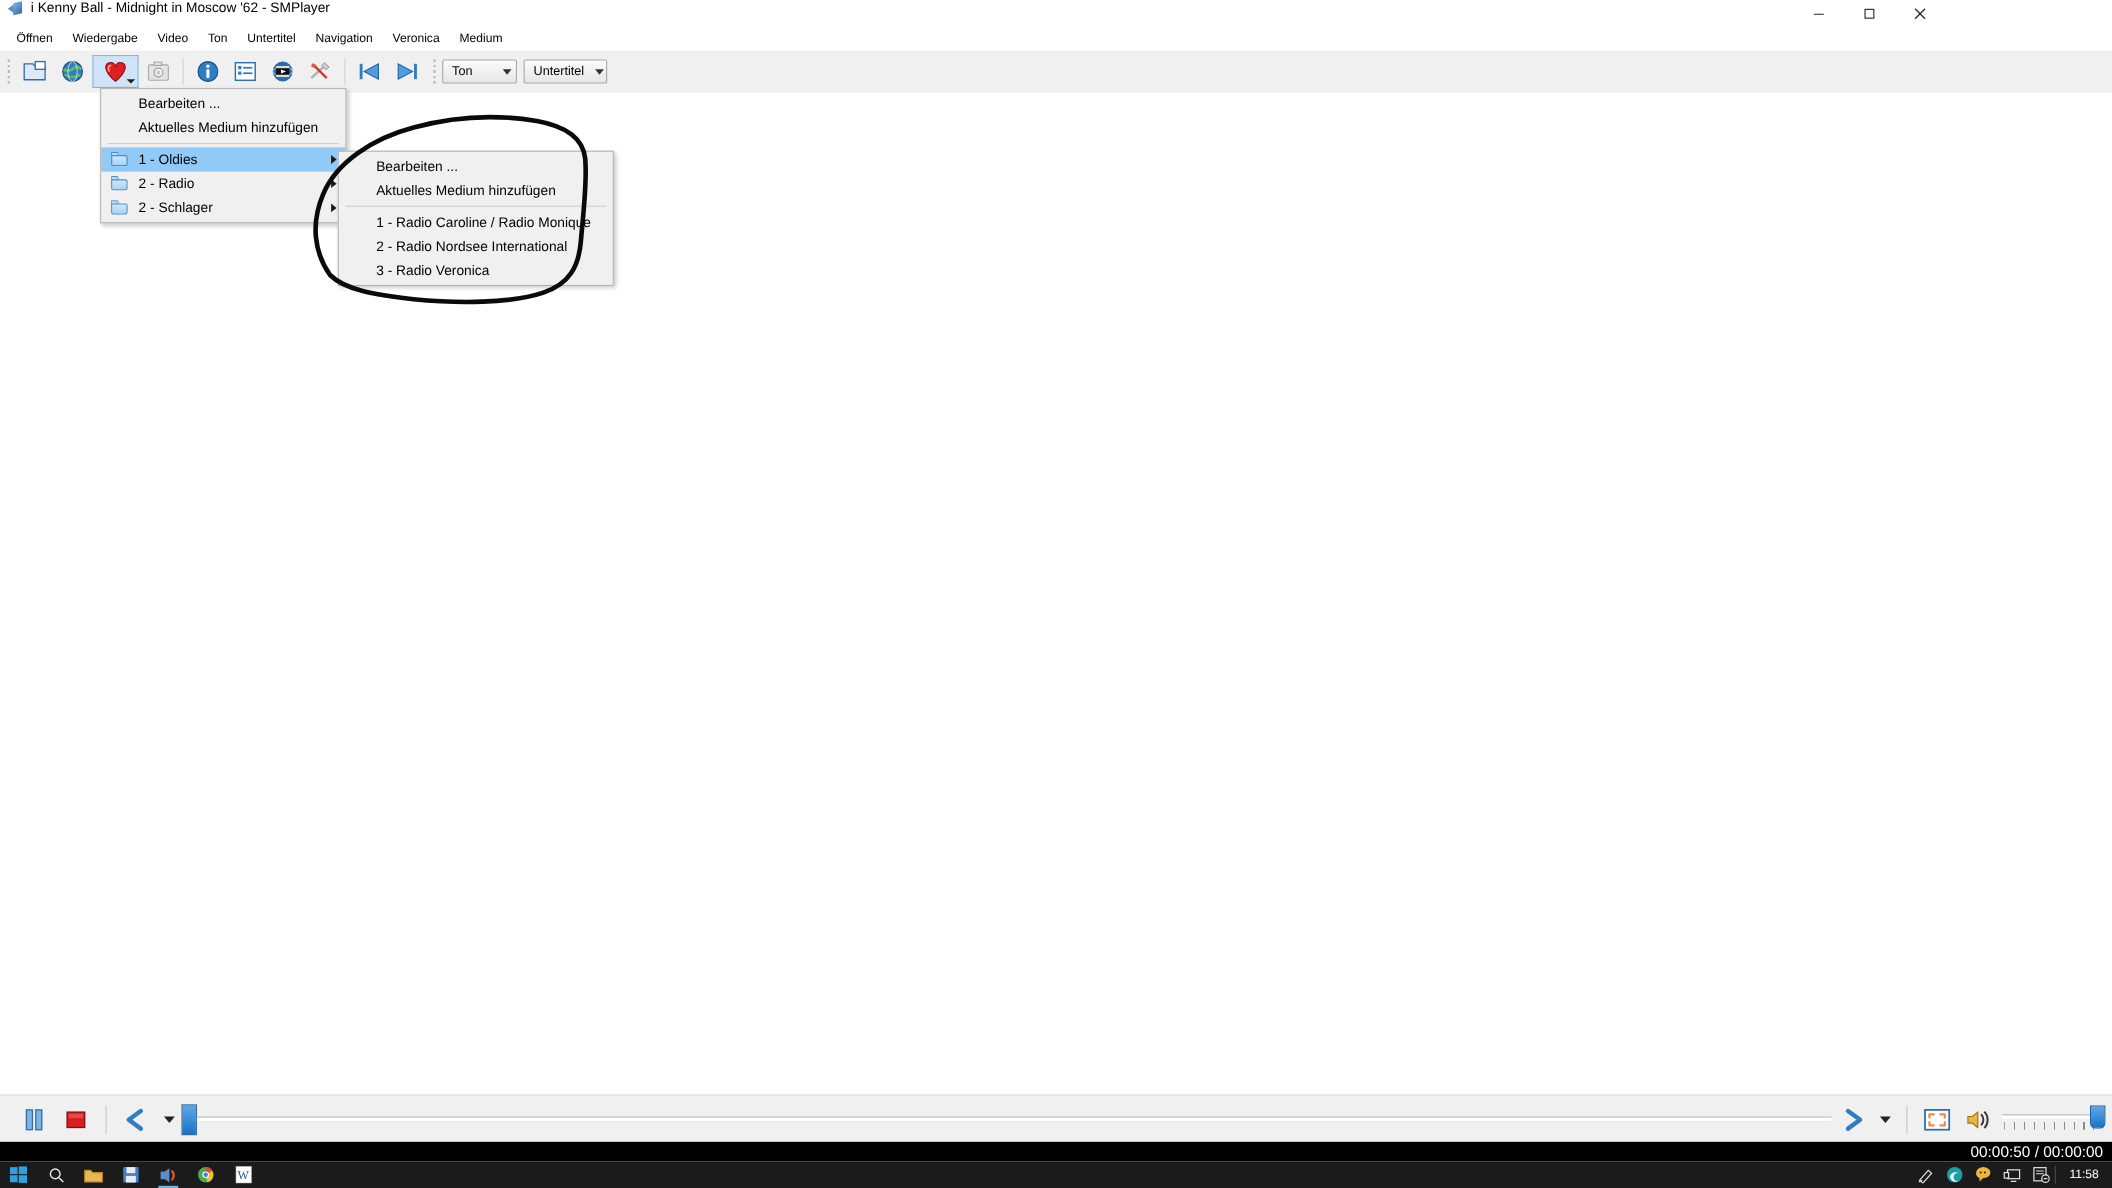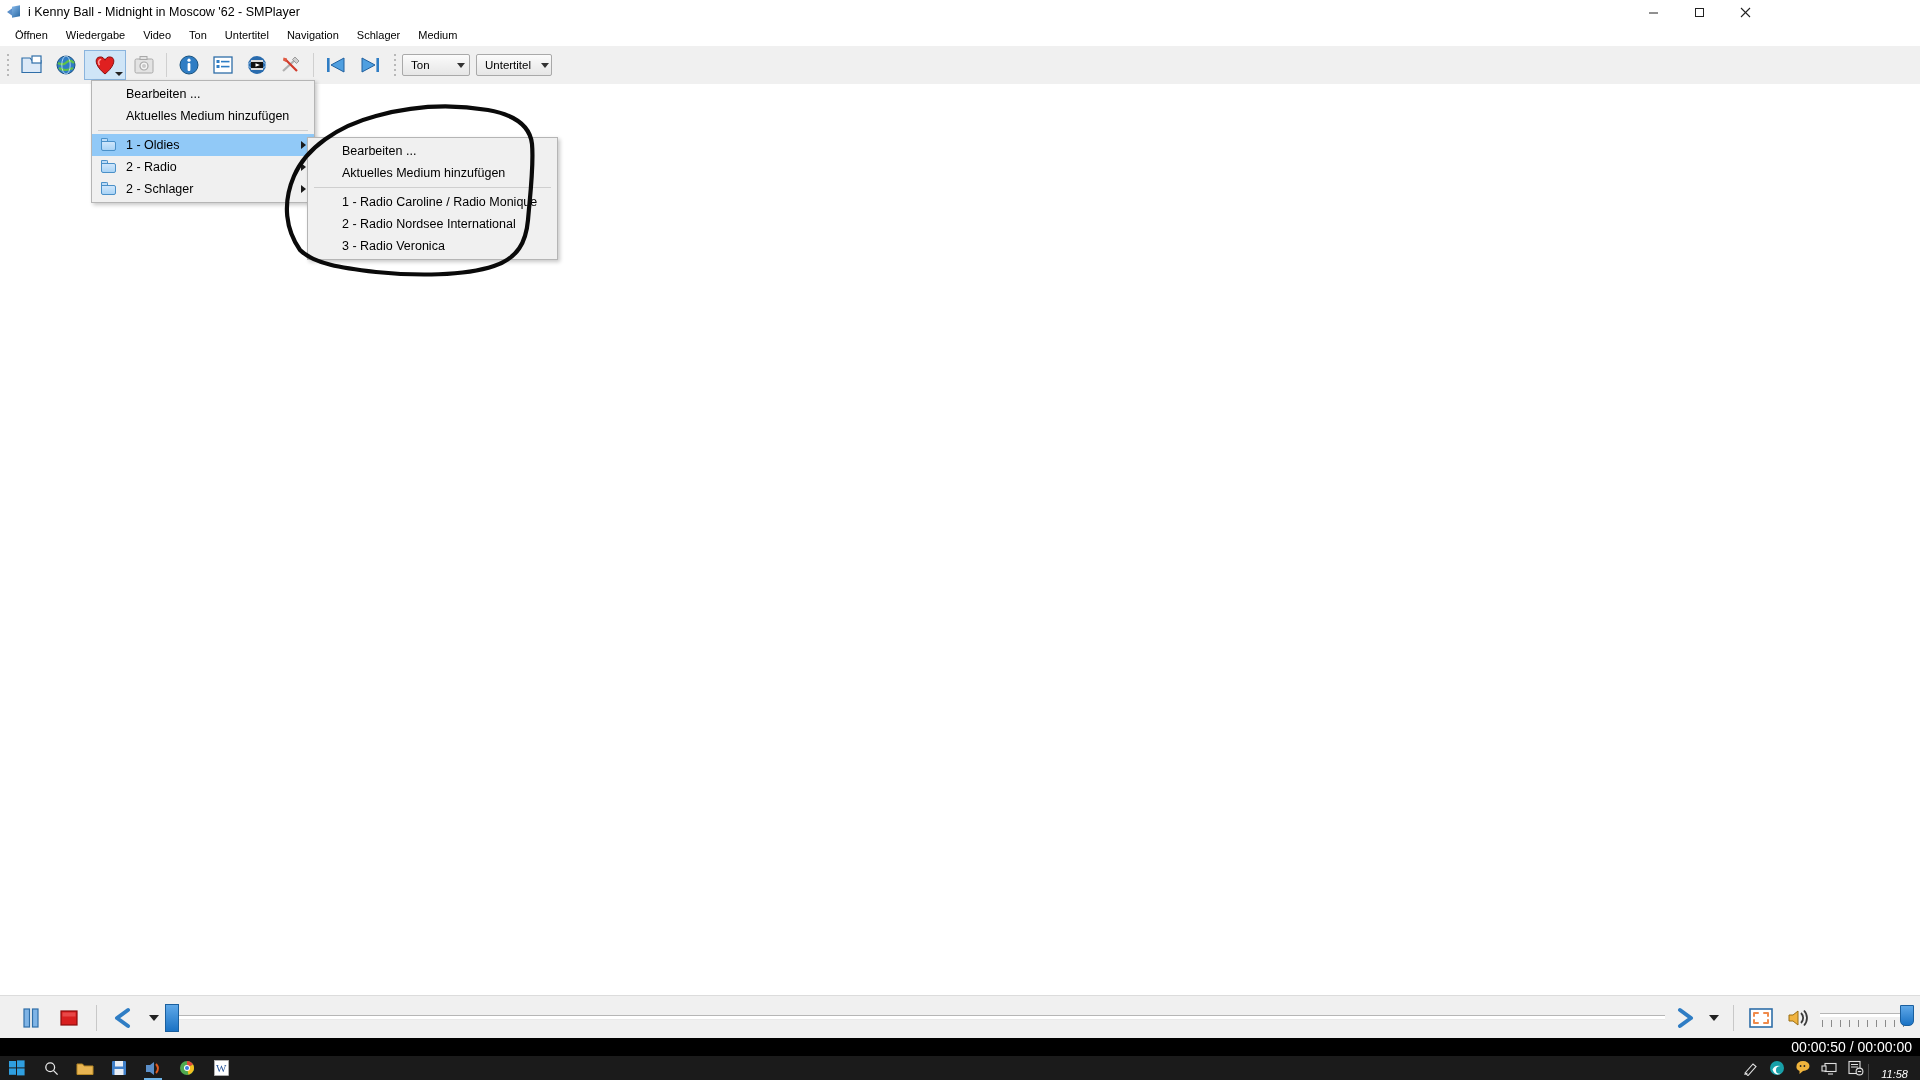--- a/index.html
+++ b/index.html
@@ -20,21 +20,21 @@
     background: #ffffff;
   }
 
   
   .titlebar {
     position: absolute;
     left: 0; top: 0;
     width: 1768px; height: 24px;
     background: #ffffff;
     display: flex;
-    align-items: center;
+    align-items: flex-start;
   }
   .title-icon {
     width: 16px; height: 16px;
     margin-left: 6px; margin-right: 6px;
     position: relative;
     flex: 0 0 auto;
   }
   .title-icon .t1 {
     position: absolute; left: 1px; top: 3px;
     width: 0; height: 0;
@@ -357,23 +357,22 @@
   .tb-item.running::after {
     content: "";
     position: absolute;
     left: 8px; bottom: 0;
     width: 18px; height: 2px;
     background: #6fb4e8;
   }
   .tb-right {
     margin-left: auto;
     display: flex;
-    align-items: flex-end;
+    align-items: center;
     height: 24px;
-    font-style: italic;
   }
   .tb-clock {
     color: #ffffff;
     font-size: 11px;
     padding: 0 12px 0 8px;
     white-space: nowrap;
   }
   .tb-divider {
     width: 1px; height: 16px;
     background: #4a4a4a;
@@ -415,21 +414,21 @@
     </div>
   </div>
 
   <div class="menubar">
     <div class="menubar-item">Öffnen</div>
     <div class="menubar-item">Wiedergabe</div>
     <div class="menubar-item">Video</div>
     <div class="menubar-item">Ton</div>
     <div class="menubar-item">Untertitel</div>
     <div class="menubar-item">Navigation</div>
-    <div class="menubar-item">Schlager</div>
+    <div class="menubar-item">Veronica</div>
     <div class="menubar-item">Medium</div>
   </div>
 
   <div class="toolbar">
     <div class="grip"></div>
 
     <div class="tbtn">
       <svg width="24" height="22" viewBox="0 0 24 22">
         <path d="M2 4 h8 l2 2.5 h9 v12 h-19 z" fill="#dce9f7" stroke="#2f6ea8" stroke-width="1.2"></path>
         <rect x="12" y="2" width="9" height="7" fill="#ffffff" stroke="#2f6ea8" stroke-width="1.2"></rect>

